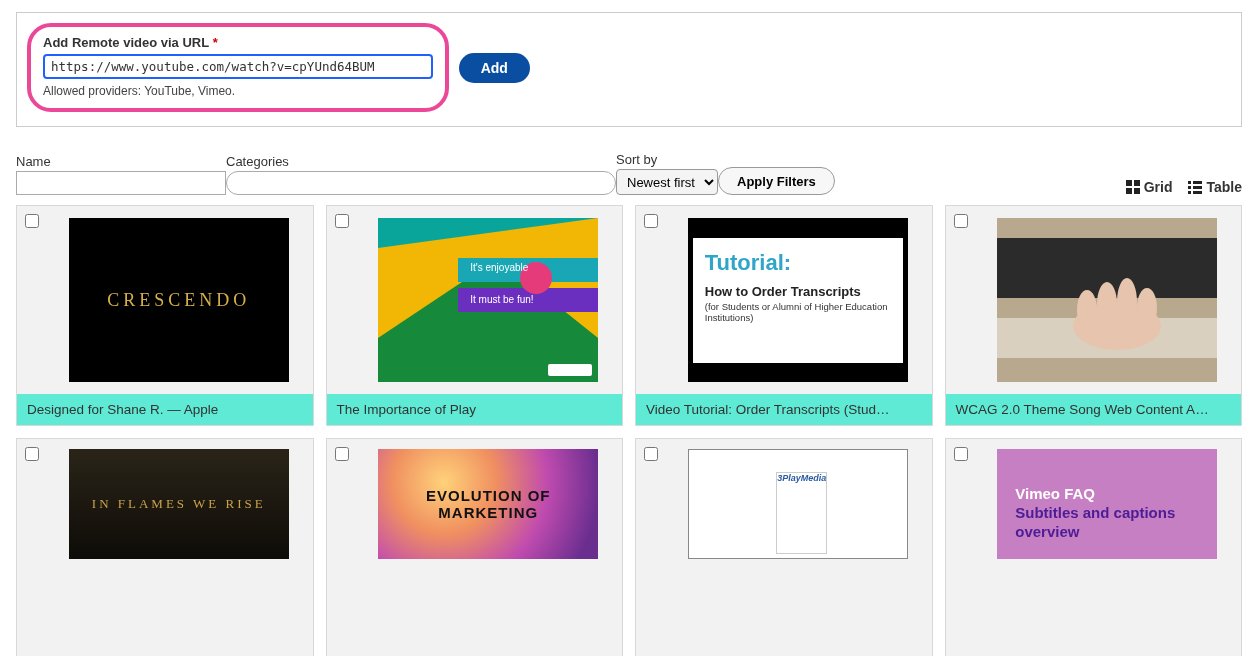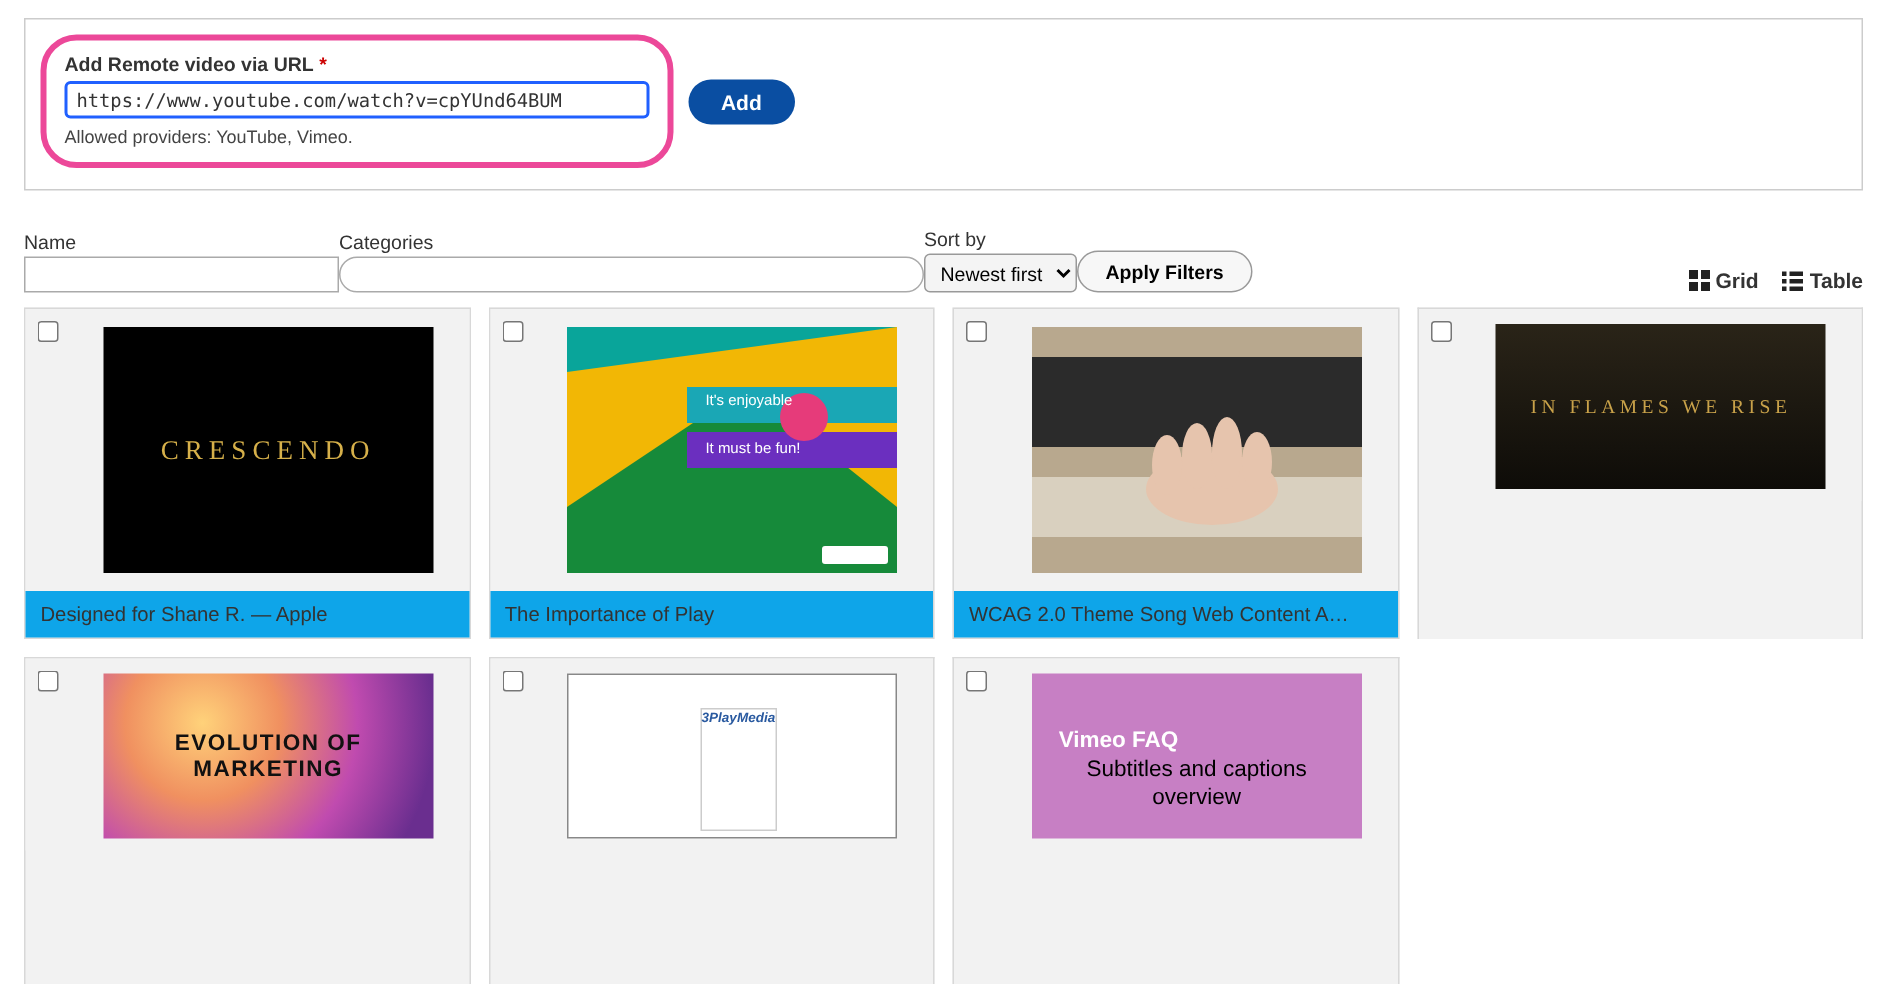--- a/index.html
+++ b/index.html
@@ -160,21 +160,21 @@
     display: flex;
     align-items: center;
     justify-content: center;
     flex-direction: column;
     text-align: center;
     overflow: hidden;
     position: relative;
     margin-left: 28px;
   }
   .card-title {
-    background: #0ea5e9;
+    background: #5eead4;
     padding: 8px 10px;
     font-size: 13.5px;
     white-space: nowrap;
     overflow: hidden;
     text-overflow: ellipsis;
   }
   .row2 .thumbwrap { height: 128px; align-items: flex-start; }
   .row2 .thumb { height: 110px; }
 
   
@@ -190,21 +190,21 @@
   .t-wcag { background: linear-gradient(#c8b8a0,#8c7a60); }
   .t-flames { background:linear-gradient(#2a2418,#0e0c08); color:#c9a24a; font-family:Georgia,serif; letter-spacing:3px; font-size:13px; }
   .t-evolution { background: radial-gradient(circle at 30% 30%, #ffd27a, #f09060 30%, #c04baf 60%, #6a2e8f 90%); color:#111; font-weight:900; font-size:15px; letter-spacing:1px; }
   .t-browser { background:#fff; border:1px solid #888; }
   .t-browser .bar { height:18px; background:#e6e6e6; border-bottom:1px solid #bbb; }
   .t-browser .body { display:flex; height:90px; }
   .t-browser .left { flex:1; background:linear-gradient(#8fb9d6,#6a94b0); margin:4px; }
   .t-browser .right { flex:1; background:#fff; margin:4px; border:1px solid #ccc; display:flex; align-items:flex-start; justify-content:center; font-size:9px; color:#2a5aa0; font-style:italic; font-weight:bold; }
   .t-vimeo { background:#c77fc4; color:#fff; text-align:left; padding:36px 18px; font-family:Arial,sans-serif; justify-content:flex-start; align-items:flex-start; }
   .t-vimeo .h { font-weight:bold; font-size:15px; }
-  .t-vimeo .s { font-weight:normal; font-size:15px; color:#000000; line-height:1.25; margin-top:2px;text-align:center;}
+  .t-vimeo .s { font-weight:bold; font-size:15px; color:#4c1d95; line-height:1.25; margin-top:2px;}
 </style>
 </head>
 <body>
 
 <div class="dialog">
 
 
   <div class="content">
 
     <div class="remote-box-wrap">
@@ -287,20 +287,33 @@
               <circle cx="158" cy="60" r="16" fill="#e63b7a"></circle>
               <rect x="170" y="146" width="44" height="12" fill="#fff" rx="2"></rect>
             </svg>
             <div style="position:absolute;left:92px;top:44px;color:#fff;font-size:10px;">It's enjoyable</div>
             <div style="position:absolute;left:92px;top:76px;color:#fff;font-size:10px;">It must be fun!</div>
           </div>
         </div>
         <div class="card-title">The Importance of Play</div>
       </div>
 
+      <div class="card">
+        <div class="thumbwrap">
+          <input type="checkbox" style="">
+          <div class="thumb t-tutorial">
+            <div class="inner">
+              <div class="tword">Tutorial:</div>
+              <div class="sub1">How to Order Transcripts</div>
+              <div class="sub2">(for Students or Alumni of Higher Education Institutions)</div>
+            </div>
+          </div>
+        </div>
+        <div class="card-title">Video Tutorial: Order Transcripts (Stud…</div>
+      </div>
 
       <div class="card">
         <div class="thumbwrap">
           <input type="checkbox" style="">
           <div class="thumb t-wcag">
             <svg viewBox="0 0 220 164" width="220" height="164">
               <rect width="220" height="164" fill="#b8a88e"></rect>
               <rect x="0" y="20" width="220" height="60" fill="#2b2b2b"></rect>
               <rect x="0" y="100" width="220" height="40" fill="#d9d0bf"></rect>
               <ellipse cx="120" cy="108" rx="44" ry="24" fill="#e6c4ad"></ellipse>

